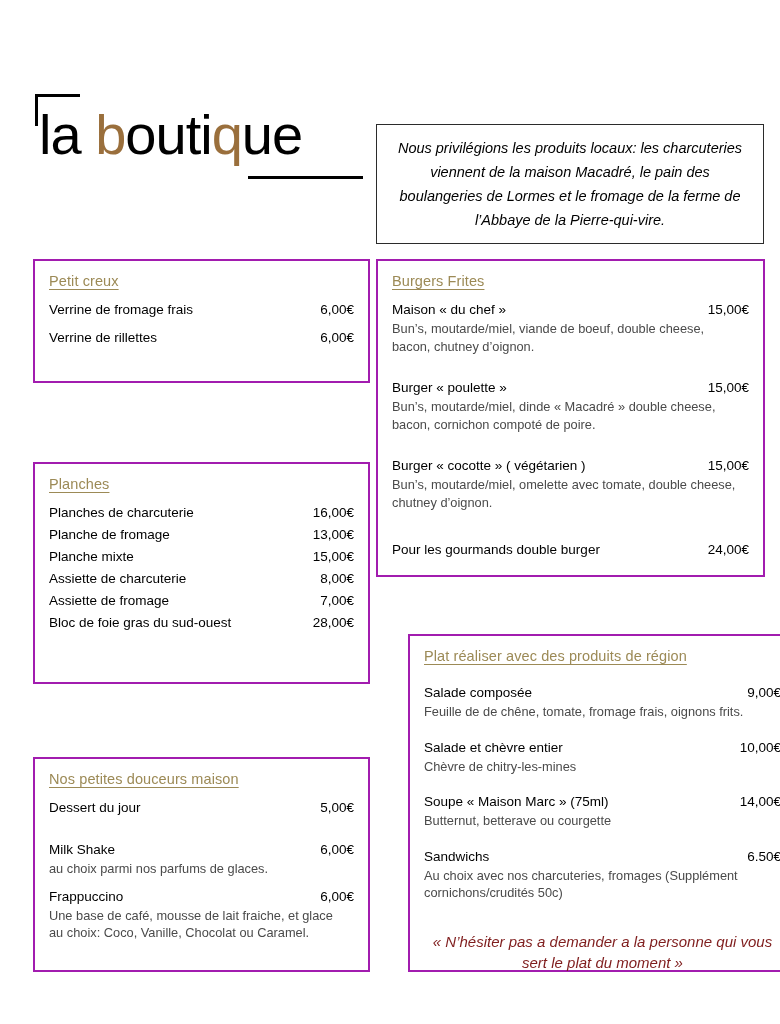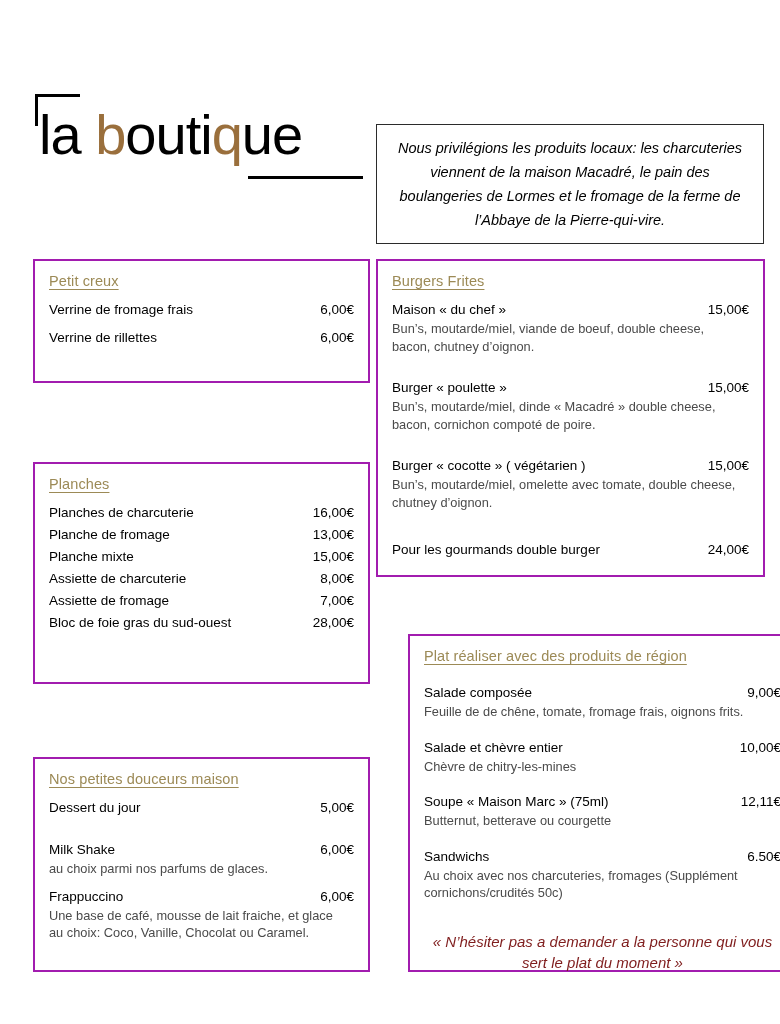--- a/index.html
+++ b/index.html
@@ -337,21 +337,21 @@
         <span class="item-name">Salade et chèvre entier</span>
         <span class="item-price">10,00€</span>
       </div>
       <div class="item-desc">Chèvre de chitry-les-mines</div>
     </div>
     <div class="spacer-8"></div>
 
     <div class="item">
       <div class="item-row">
         <span class="item-name">Soupe « Maison Marc » (75ml)</span>
-        <span class="item-price">12,11€</span>
+        <span class="item-price">14,00€</span>
       </div>
       <div class="item-desc">Butternut, betterave ou courgette</div>
     </div>
     <div class="spacer-8"></div>
 
     <div class="item">
       <div class="item-row">
         <span class="item-name">Sandwichs</span>
         <span class="item-price">6.50€</span>
       </div>

